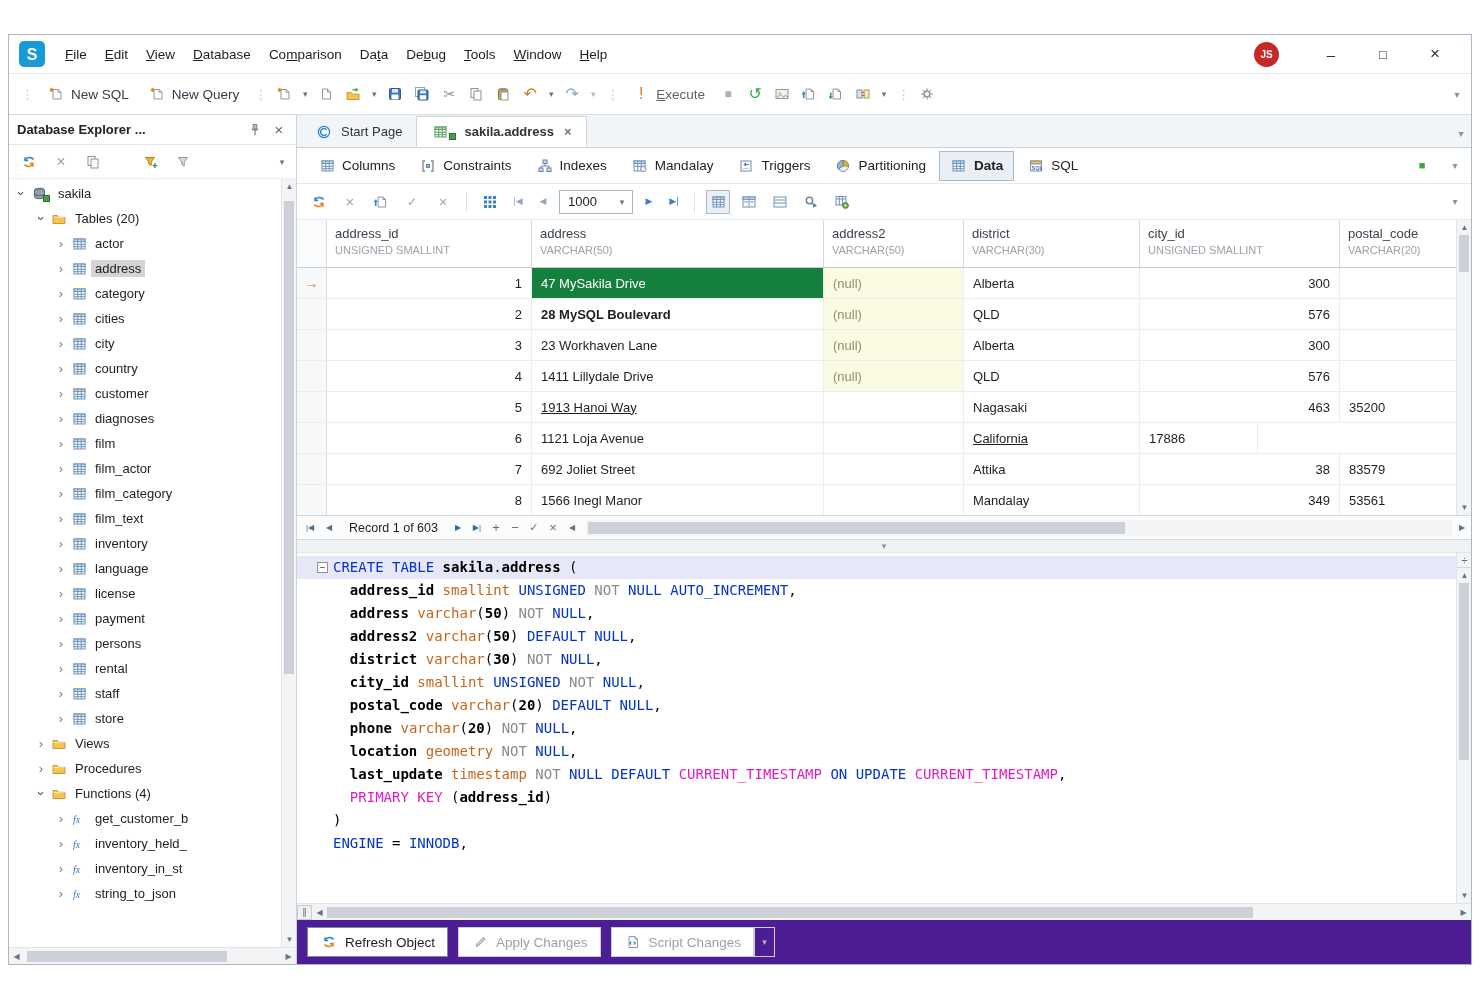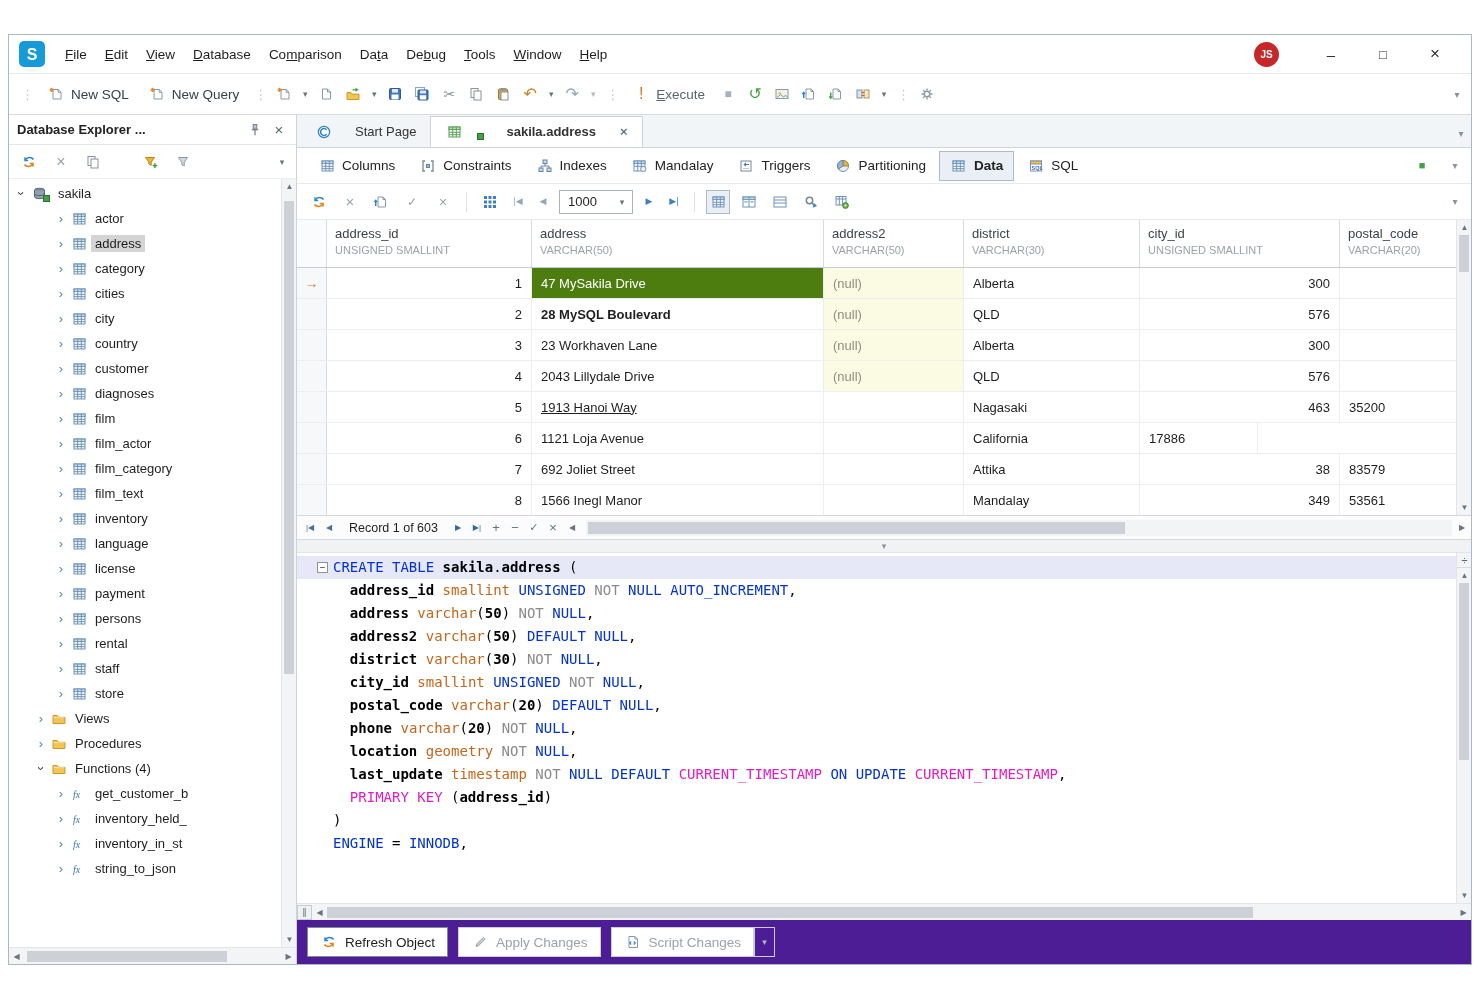--- a/index.html
+++ b/index.html
@@ -46,21 +46,21 @@
 .vscroll .track{flex:1;position:relative}
 .vscroll .thumb{position:absolute;left:2px;right:2px;background:#cdd1d7}
 .hscroll{height:17px;flex:none;background:#f3f4f6;border-top:1px solid #e2e4e8;display:flex;align-items:center}
 .hscroll .track{flex:1;position:relative;height:15px}
 .hscroll .thumb{position:absolute;top:2px;bottom:2px;background:#cdd1d7}
 .wbox{border:1px solid #c6ccd2;background:#eef0f2}
 
 .main{flex:1;display:flex;flex-direction:column;min-width:0;min-height:0}
 .tabbar{height:33px;flex:none;display:flex;align-items:flex-end;background:#f2f5f8;border-bottom:1px solid #ccd3da;padding:0 4px}
 .tabs{display:flex;align-items:flex-end;height:100%}
-.tab{display:flex;align-items:center;gap:22px;padding:0 14px;height:31px;font-size:13px;color:#333}
+.tab{display:flex;align-items:center;gap:8px;padding:0 14px;height:31px;font-size:13px;color:#333}
 .tab.active{background:#fff;border:1px solid #ccd3da;border-bottom-color:#fff;font-weight:bold}
 .tab-close{color:#6a7480;font-size:13px;margin-left:2px}
 .tabbar .dd{margin-bottom:8px}
 
 .subtabs{height:36px;flex:none;display:flex;align-items:center;gap:18px;padding:0 10px;background:#fff;border-bottom:1px solid #e6eaee}
 .subtab-list{display:flex;align-items:center;gap:2px}
 .subtab{display:flex;align-items:center;gap:6px;padding:6px 10px;font-size:13.5px;color:#222;border:1px solid transparent}
 .subtab.active{border-color:#aebbc6;background:#e9eff5;font-weight:bold}
 
 .data-toolbar{height:36px;flex:none;display:flex;align-items:center;gap:7px;padding:0 10px;border-bottom:1px solid #e6eaee}
@@ -73,21 +73,21 @@
 .g-header{display:flex;height:48px;border-bottom:1px solid #c6ccd2;background:#fff}
 .g-hcell{flex:none;padding:6px 8px 0;border-right:1px solid #d8dce0;overflow:hidden}
 .g-hcell .n{font-size:13px;color:#3a434c;white-space:nowrap}
 .g-hcell .t{font-size:11px;color:#9aa2aa;margin-top:3px;white-space:nowrap}
 .g-ind-h{width:30px;background:#fafbfc}
 .g-row{display:flex;height:31px;border-bottom:1px solid #ecedef}
 .g-ind{width:30px;flex:none;background:#f7f8f9;border-right:1px solid #d8dce0;display:flex;align-items:center;justify-content:center;font-size:14px;color:#c87a28}
 .g-cell{flex:none;padding:0 9px;display:flex;align-items:center;font-size:13px;border-right:1px solid #ecedef;white-space:nowrap;overflow:hidden}
 .g-cell.num{justify-content:flex-end}
 .g-cell.nullv{background:#fbfae3;color:#8f8f7a;}
-.g-cell.selcell{background:#4d7c0f;color:#fff}
+.g-cell.selcell{background:#15803d;color:#fff}
 
 .record-bar{height:24px;flex:none;display:flex;align-items:center;gap:1px;background:#fcfcfd;border-bottom:1px solid #d2d8de;padding-left:4px}
 .rn-ic{display:inline-flex;align-items:center;justify-content:center;min-width:18px;height:18px;padding:0 2px}
 .rn-status{margin:0 10px;font-size:12.5px;color:#1e1e1e;white-space:nowrap}
 .rb-track{flex:1;height:16px;position:relative;background:#f3f4f6;margin-left:4px}
 .rb-thumb{position:absolute;top:2px;bottom:2px;left:2px;width:62%;background:#cdd1d7}
 
 .splitter{height:13px;flex:none;background:#f0f2f4;border-bottom:1px solid #e2e6ea;display:flex;align-items:center;justify-content:center}
 
 .sql{flex:1;position:relative;min-height:0;overflow:hidden;background:#fff}
@@ -328,20 +328,30 @@
               <span class="tree-ic">
                 <svg xmlns="http://www.w3.org/2000/svg" width="13" height="13" viewBox="0 0 13 13">
                   <ellipse cx="6.5" cy="3.4" rx="5" ry="2.1" fill="#7d8b99" stroke="#55606b"></ellipse>
                   <path d="M1.5 3.4v6.3c0 1.1 2.2 2 5 2s5-.9 5-2V3.4" fill="#93a2b0" stroke="#55606b"></path>
                   <path d="M1.5 6.6c0 1.1 2.2 2 5 2s5-.9 5-2" fill="none" stroke="#55606b"></path>
                 </svg>
               </span>
               <span class="badge-sq"></span>
               <span class="tree-label">sakila</span>
             </div>
+            <div class="tree-row" style="padding-left: 26px;">
+              <span class="chev open" style="font-size: 13px;">›</span>
+              <span class="tree-ic">
+                <svg xmlns="http://www.w3.org/2000/svg" width="14" height="13" viewBox="0 0 14 13">
+                  <path d="M1 3.5h4.2l1.4 1.8H13v6.2H1z" fill="#f5c44e" stroke="#c79a33"></path>
+                  <path d="M1.5 5.6h11" stroke="#ffffff" opacity="0.55"></path>
+                </svg>
+              </span>
+              <span class="tree-label">Tables (20)</span>
+            </div>
             <div class="tree-row" style="padding-left: 46px;">
               <span class="chev" style="font-size: 13px;">›</span>
               <span class="tree-ic">
                 <svg xmlns="http://www.w3.org/2000/svg" width="13" height="13" viewBox="0 0 13 13">
                   <rect x="1" y="2" width="11" height="10" fill="#fff" stroke="#6d93b8"></rect>
                   <rect x="1" y="2" width="11" height="2.6" fill="#c8dcee" stroke="#6d93b8"></rect>
                   <path d="M4.7 2v10M8.3 2v10M1 7.3h11M1 9.7h11" stroke="#6d93b8" fill="none"></path>
                 </svg>
               </span>
               <span class="tree-label">actor</span>
@@ -899,41 +909,41 @@
                 <div class="g-cell num" style="width: 205px;">3</div>
                 <div class="g-cell" style="width: 292px;">23 Workhaven Lane</div>
                 <div class="g-cell nullv" style="width: 140px;">(null)</div>
                 <div class="g-cell" style="width: 176px;">Alberta</div>
                 <div class="g-cell num" style="width: 200px;">300</div>
                 <div class="g-cell" style="width: 118px;"></div>
               </div>
               <div class="g-row">
                 <div class="g-ind"></div>
                 <div class="g-cell num" style="width: 205px;">4</div>
-                <div class="g-cell" style="width: 292px;">2043 Lillydale Drive</div>
+                <div class="g-cell" style="width: 292px;">1411 Lillydale Drive</div>
                 <div class="g-cell nullv" style="width: 140px;">(null)</div>
                 <div class="g-cell" style="width: 176px;">QLD</div>
                 <div class="g-cell num" style="width: 200px;">576</div>
                 <div class="g-cell" style="width: 118px;"></div>
               </div>
               <div class="g-row">
                 <div class="g-ind"></div>
                 <div class="g-cell num" style="width: 205px;">5</div>
                 <div class="g-cell" style="width: 292px; text-decoration: underline;">1913 Hanoi Way</div>
                 <div class="g-cell" style="width: 140px;"></div>
                 <div class="g-cell" style="width: 176px;">Nagasaki</div>
                 <div class="g-cell num" style="width: 200px;">463</div>
                 <div class="g-cell" style="width: 118px;">35200</div>
               </div>
               <div class="g-row">
                 <div class="g-ind"></div>
                 <div class="g-cell num" style="width: 205px;">6</div>
                 <div class="g-cell" style="width: 292px;">1121 Loja Avenue</div>
                 <div class="g-cell" style="width: 140px;"></div>
-                <div class="g-cell" style="width: 176px;">California</div>
+                <div class="g-cell" style="width: 176px; text-decoration: underline;">California</div>
                 <div class="g-cell" style="width: 118px;">17886</div>
               </div>
               <div class="g-row">
                 <div class="g-ind"></div>
                 <div class="g-cell num" style="width: 205px;">7</div>
                 <div class="g-cell" style="width: 292px;">692 Joliet Street</div>
                 <div class="g-cell" style="width: 140px;"></div>
                 <div class="g-cell" style="width: 176px;">Attika</div>
                 <div class="g-cell num" style="width: 200px;">38</div>
                 <div class="g-cell" style="width: 118px;">83579</div>

